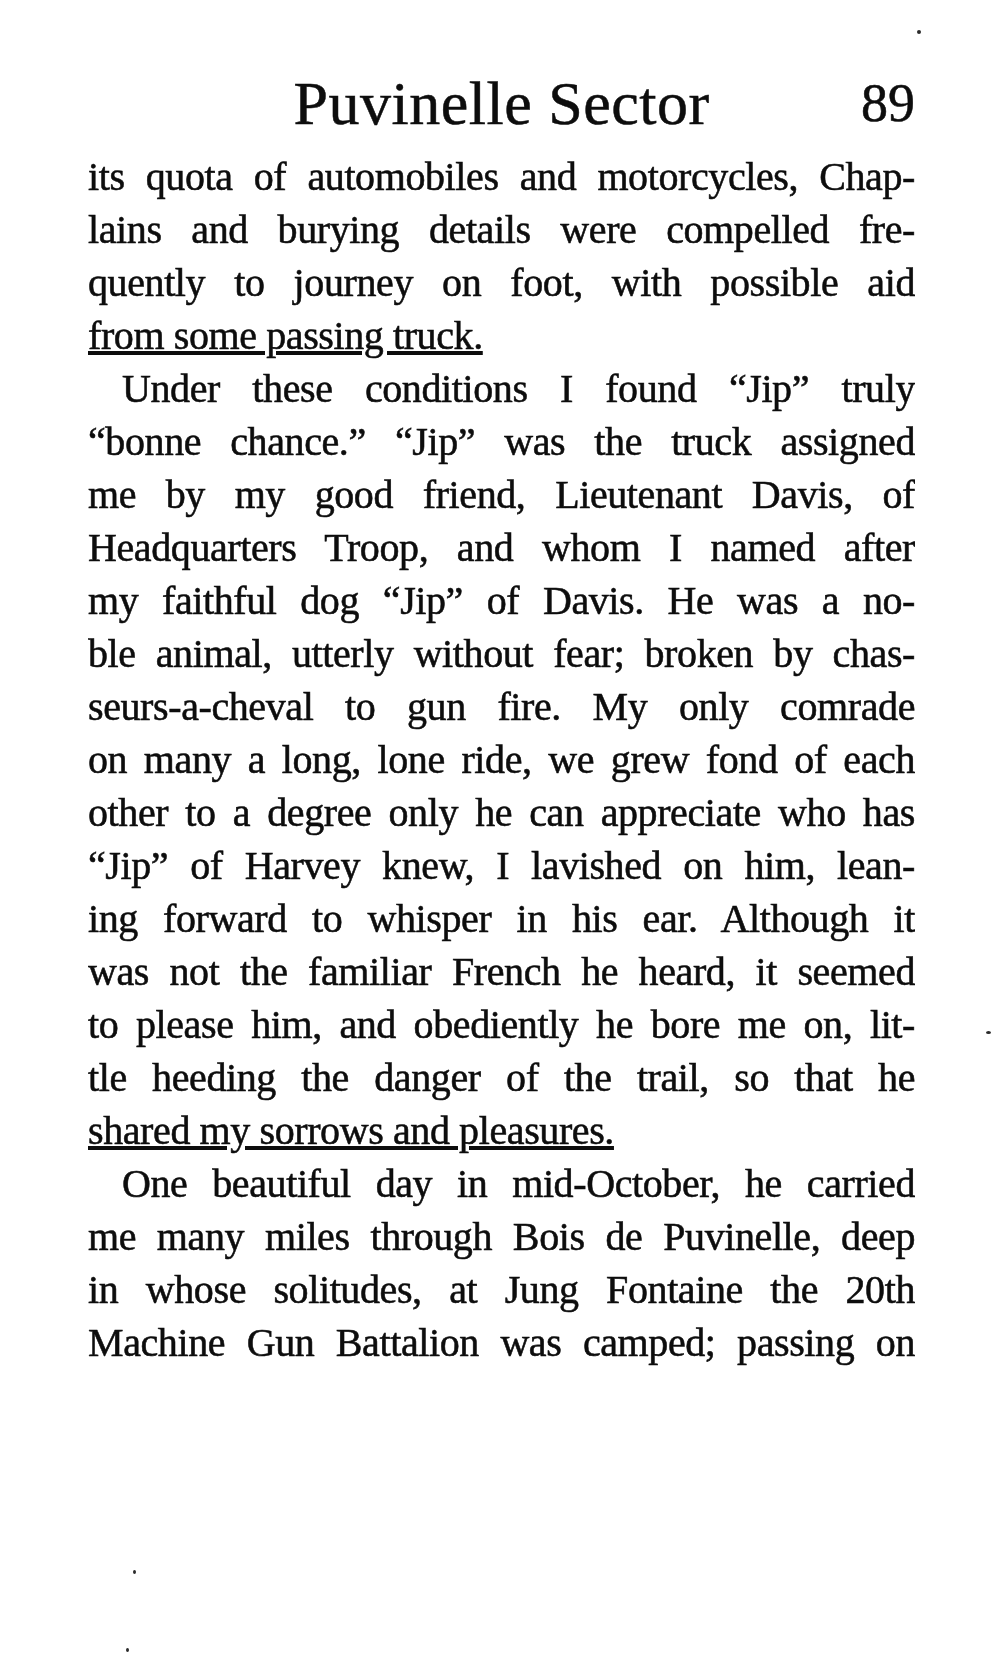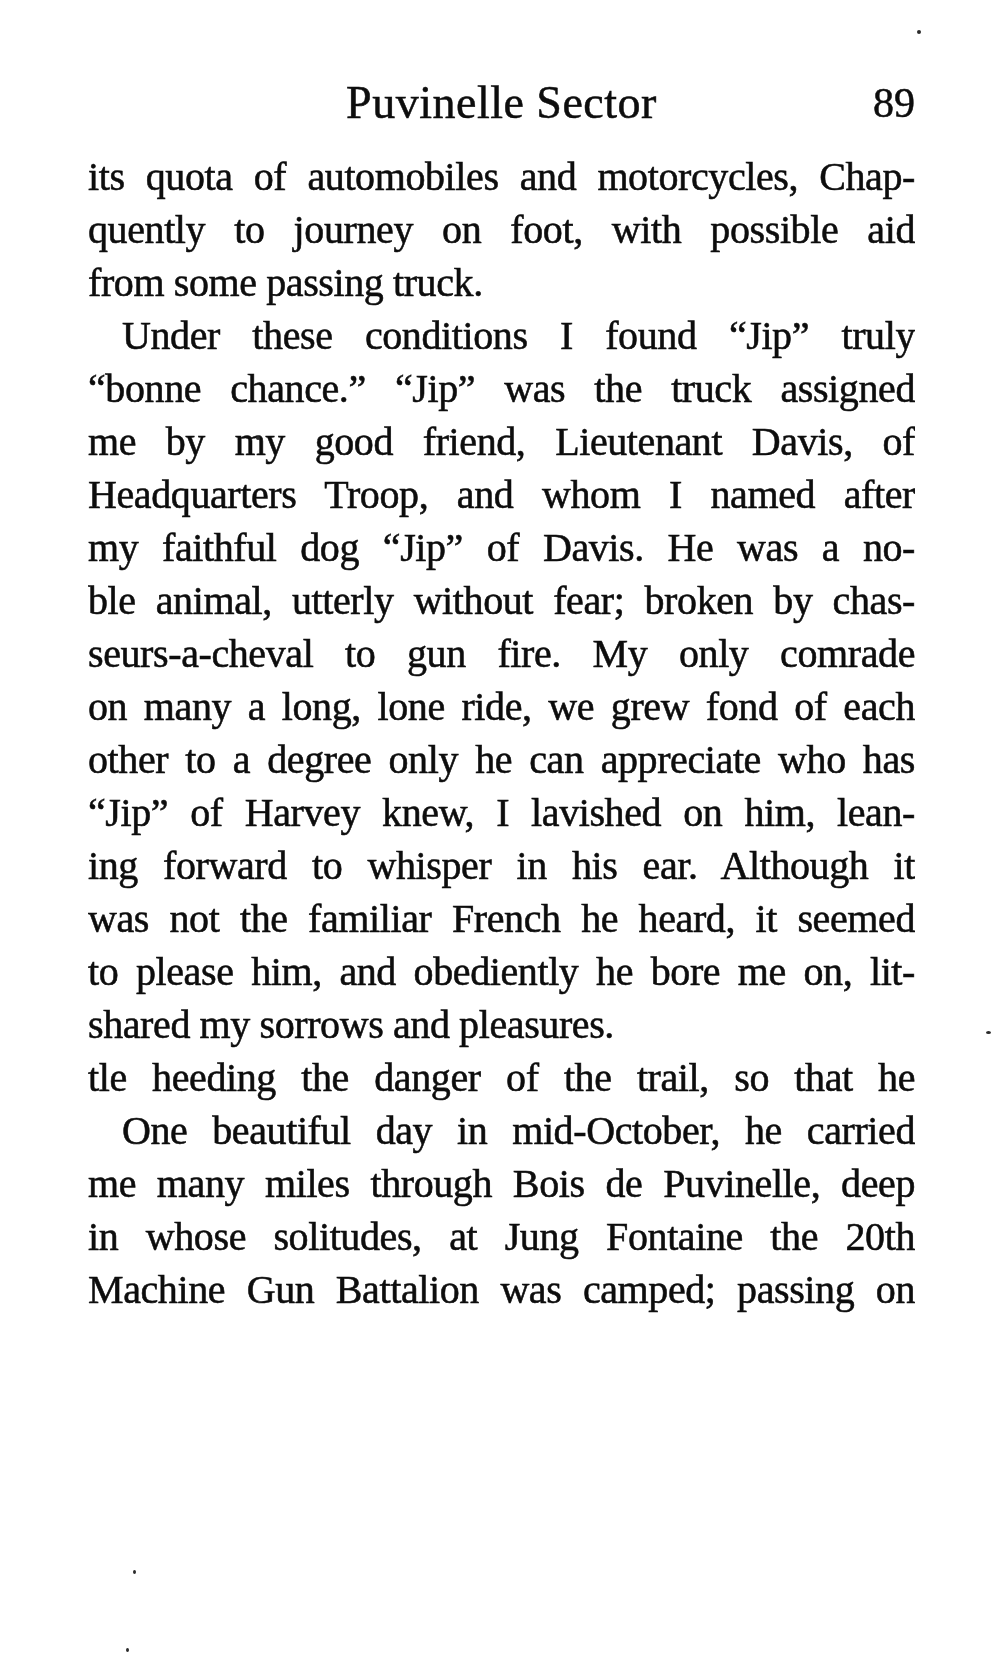--- a/index.html
+++ b/index.html
@@ -22,30 +22,30 @@
     position: absolute;
     top: 77px;
     left: 88px;
     width: 827px;
     height: 52px;
   }
   .head-title {
     position: absolute;
     left: 0; right: 0;
     text-align: center;
-    font-size: 46px;
+    font-size: 62px;
     line-height: 52px;
     letter-spacing: 0.5px;
     -webkit-text-stroke: 0.5px #0d0d0d;
   }
   .page-num {
     position: absolute;
     right: 0;
     top: 0;
-    font-size: 42px;
+    font-size: 54px;
     line-height: 52px;
     -webkit-text-stroke: 0.5px #0d0d0d;
   }
   
   .body-text {
     position: absolute;
     left: 88px;
     top: 150px;
     width: 827px;
   }
@@ -55,20 +55,21 @@
     font-size: 40px;
     letter-spacing: -0.4px;
     text-align: justify;
     text-align-last: justify;
     overflow: hidden;
     -webkit-text-stroke: 0.55px #0d0d0d;
   }
   .line.flush {
     text-align: left;
     text-align-last: left;
+    text-decoration: underline;
   }
   .line.indent {
     text-indent: 34px;
   }
   
   .speck {
     position: absolute;
     background: #2b2b2b;
     border-radius: 50%;
   }
@@ -78,37 +79,38 @@
 
 <div class="page">
 
   <header class="running-head">
     <span class="head-title">Puvinelle Sector</span>
     <span class="page-num">89</span>
   </header>
 
   <main class="body-text">
       <div class="line">its quota of automobiles and motorcycles, Chap-</div>
+      <div class="line">lains and burying details were compelled fre-</div>
       <div class="line">quently to journey on foot, with possible aid</div>
       <div class="line flush">from some passing truck.</div>
       <div class="line indent">Under these conditions I found “Jip” truly</div>
       <div class="line">“bonne chance.” “Jip” was the truck assigned</div>
       <div class="line">me by my good friend, Lieutenant Davis, of</div>
       <div class="line">Headquarters Troop, and whom I named after</div>
       <div class="line">my faithful dog “Jip” of Davis. He was a no-</div>
       <div class="line">ble animal, utterly without fear; broken by chas-</div>
       <div class="line">seurs-a-cheval to gun fire. My only comrade</div>
       <div class="line">on many a long, lone ride, we grew fond of each</div>
       <div class="line">other to a degree only he can appreciate who has</div>
       <div class="line">“Jip” of Harvey knew, I lavished on him, lean-</div>
       <div class="line">ing forward to whisper in his ear. Although it</div>
       <div class="line">was not the familiar French he heard, it seemed</div>
       <div class="line">to please him, and obediently he bore me on, lit-</div>
+      <div class="line">tle heeding the danger of the trail, so that he</div>
       <div class="line flush">shared my sorrows and pleasures.</div>
-      <div class="line">tle heeding the danger of the trail, so that he</div>
       <div class="line indent">One beautiful day in mid-October, he carried</div>
       <div class="line">me many miles through Bois de Puvinelle, deep</div>
       <div class="line">in whose solitudes, at Jung Fontaine the 20th</div>
       <div class="line">Machine Gun Battalion was camped; passing on</div>
     </main>
 
 <div class="speck" style="left: 917px; top: 30px; width: 4px; height: 4px;"></div>
     <div class="speck" style="left: 256px; top: 436px; width: 4px; height: 4px;"></div>
     <div class="speck" style="left: 986px; top: 1031px; width: 5px; height: 3px;"></div>
     <div class="speck" style="left: 133px; top: 1570px; width: 3px; height: 4px;"></div>

